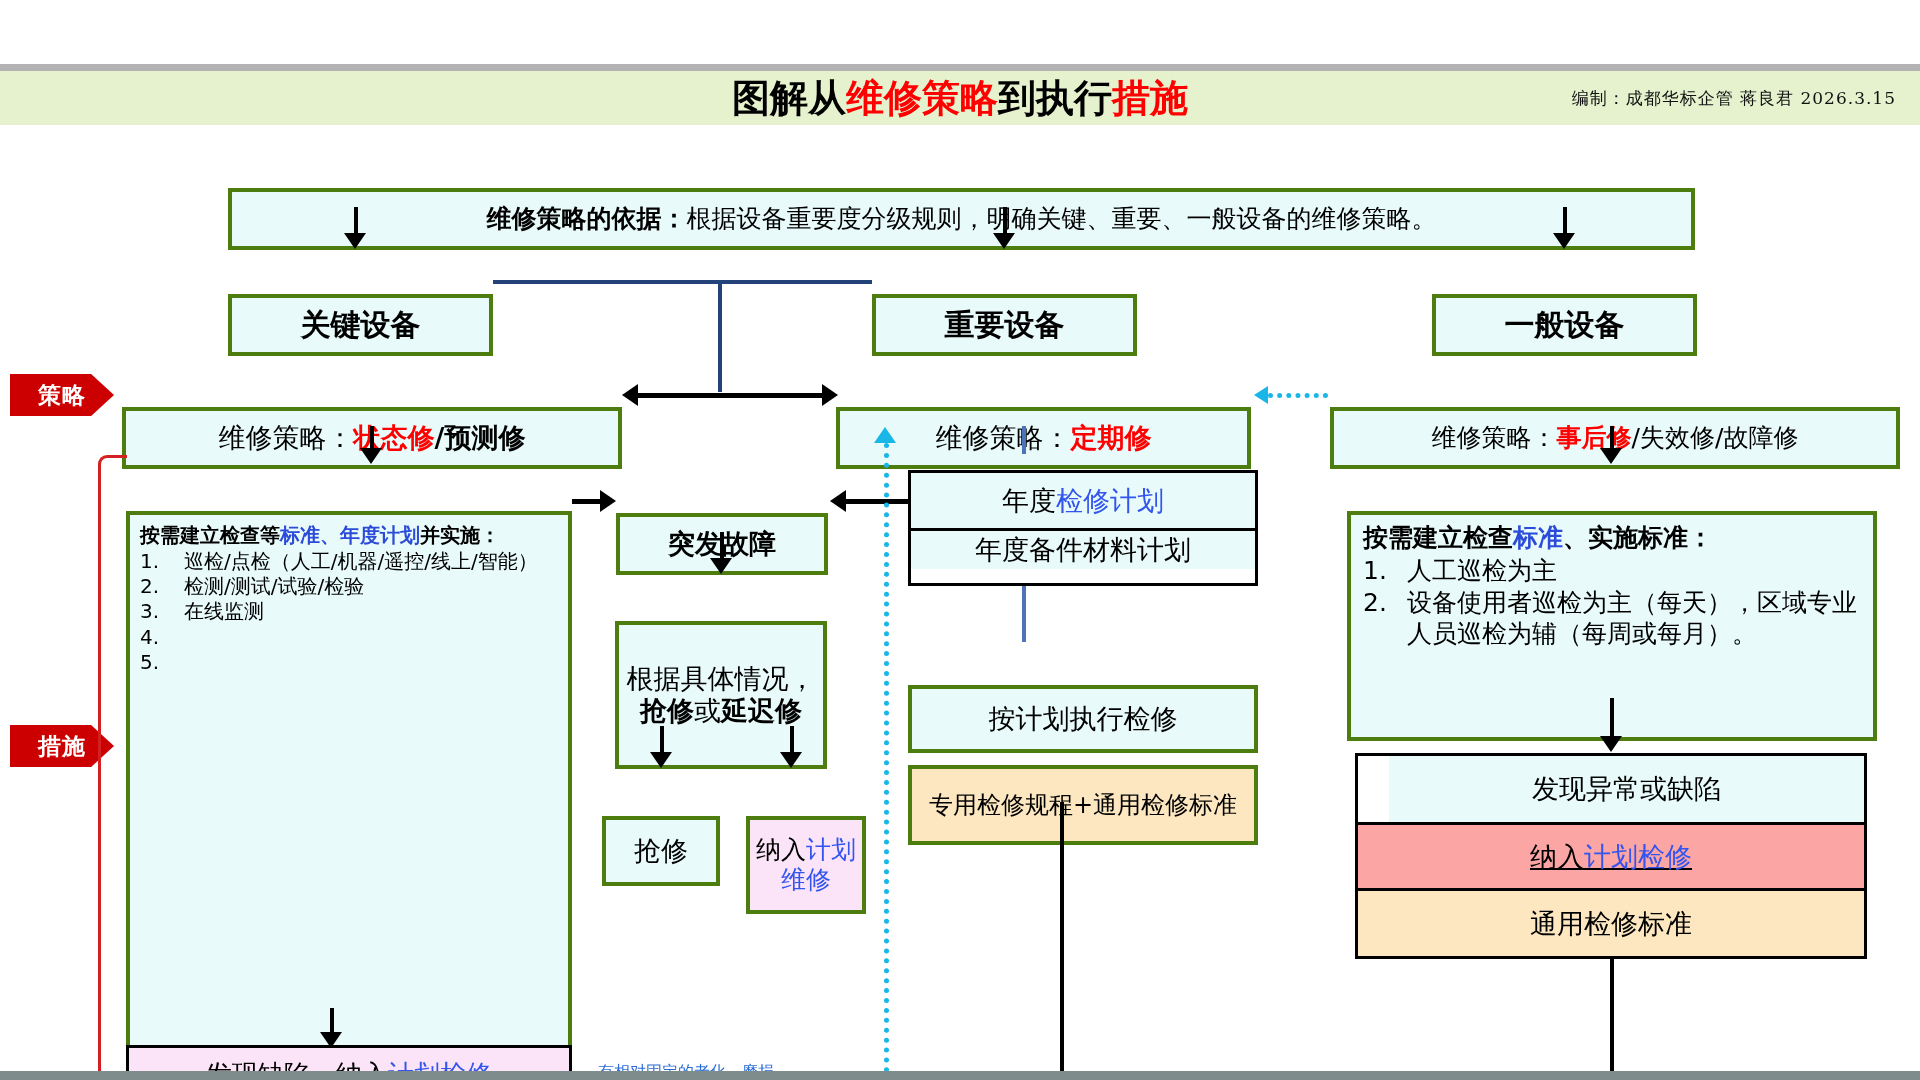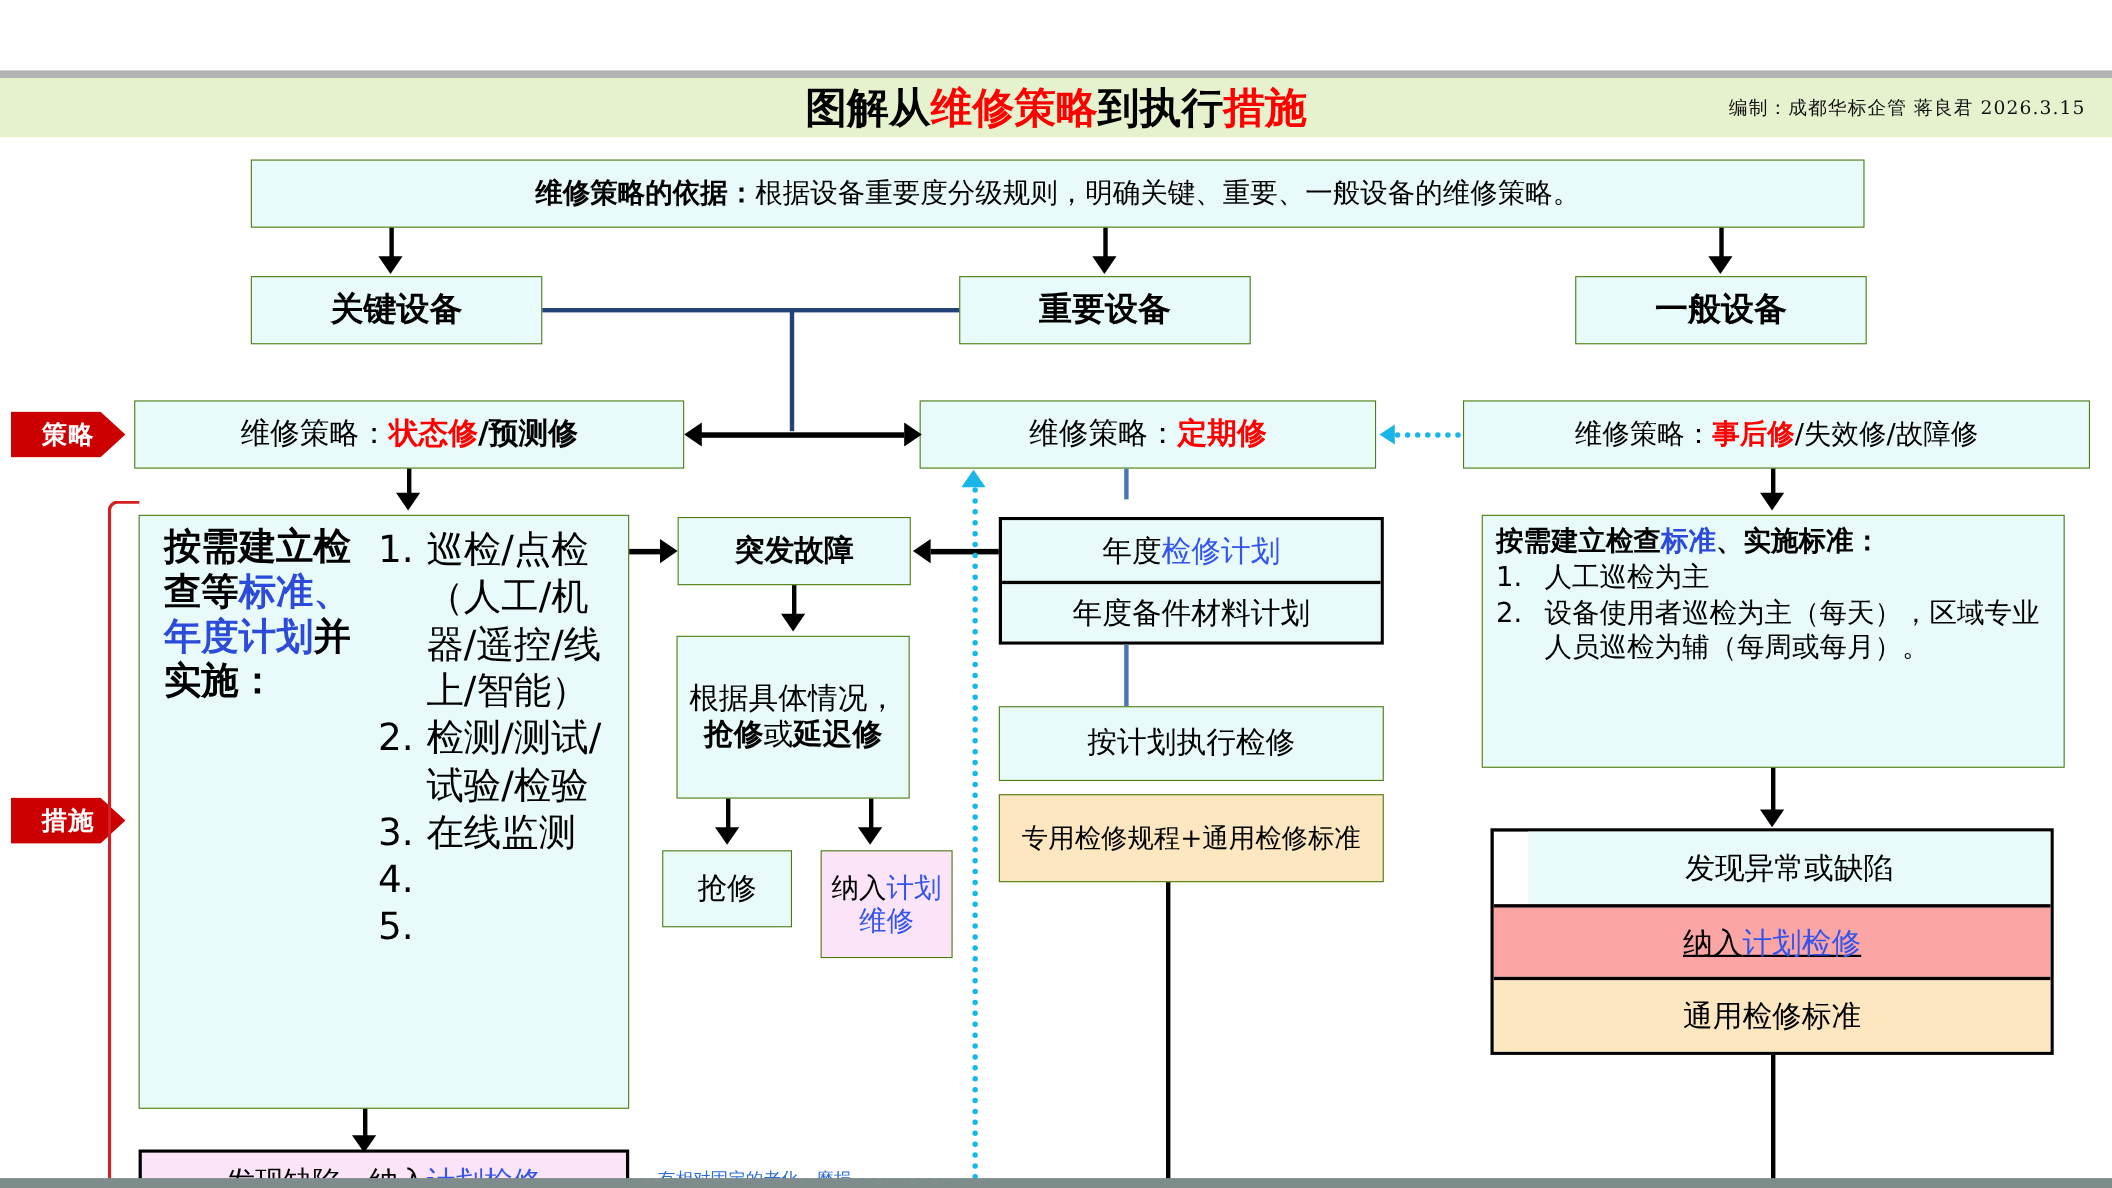--- a/index.html
+++ b/index.html
@@ -54,23 +54,23 @@
     font-family:"DejaVu Serif","Liberation Serif",serif;letter-spacing:1px;
   }
 
   
   #canvas{position:absolute;left:0;top:125px;width:1920px;height:955px;background:#fff;}
   .bottombar{position:absolute;left:0;bottom:0;width:1920px;height:9px;background:#7E8C8C;}
 
   
   .bx{
     position:absolute;box-sizing:border-box;
-    border:1px solid #4d7c0f;background:#E8FBFA;
-    display:flex;align-items:center;justify-content:center;
-    text-align:center;color:#000;line-height:1.18;
+    border:4px solid #4d7c0f;background:#E8FBFA;
+    display:flex;align-items:center;justify-content:center;
+    text-align:center;color:#000;line-height:1.18;margin-top:43px;
   }
   .bx.tan{background:#FCE7C0;}
   .bx.pink{background:#FBE4F8;}
   .bx.left{justify-content:flex-start;text-align:left;}
   .bx.top{align-items:flex-start;}
   .b{font-weight:bold;}
   .r{color:#FF0000;}
   .bl{color:#2B4BD8;}
   .blu{color:#3355EE;}
 
@@ -182,21 +182,21 @@
     <div class="arw arw-d" style="left:360px;top:323px;"></div>
     <div class="lnblue" style="left:1022px;top:301px;width:4px;height:28px;"></div>
     <div class="ln" style="left:1610px;top:301px;width:4px;height:26px;"></div>
     <div class="arw arw-d" style="left:1600px;top:323px;"></div>
 
     <div class="chev" style="left:10px;top:600px;width:104px;">
       <span>措施</span>
     </div>
     <div class="brk" style="left:98px;top:330px;width:26px;height:672px;"></div>
 
-    <div class="bx left top" style="left:126px;top:343px;width:446px;height:540px;font-size:34px;padding:8px 22px;flex-direction:row;">
+    <div class="bx left top" style="left:126px;top:343px;width:446px;height:540px;font-size:20px;padding:8px 10px;flex-direction:column;">
       <div style="font-weight:bold;line-height:1.2;">
         <span>按需建立检查等</span><span class="bl">标准、年度计划</span><span>并实施</span><span>：</span>
       </div>
       <div style="line-height:1.26;margin-top:2px;">
         <div style="display:flex;">
           <span style="width:44px;flex:none;">1.</span>
           <span><span>巡检/点检（人工/机器</span><span>/遥控/线上/智能）</span></span>
         </div>
         <div style="display:flex;">
           <span style="width:44px;flex:none;">2.</span>
@@ -258,21 +258,21 @@
     </div>
 
     <div class="dot-v" style="left:884px;top:318px;height:630px;"></div>
     <div class="dot-h" style="left:570px;top:946px;width:318px;"></div>
     <div class="arw" style="left:874px;top:302px;border-left:11px solid transparent;border-right:11px solid transparent;border-bottom:16px solid #19B6E8;"></div>
 
     <div class="stack" style="left:908px;top:345px;width:350px;height:116px;">
       <div style="height:55px;font-size:27px;">
         <span><span>年度</span><span class="blu">检修计划</span></span>
       </div>
-      <div style="height:55px;font-size:27px;">
+      <div style="height:41px;font-size:27px;">
         <span>年度备件材料计划</span>
       </div>
     </div>
 
     <div class="lnblue" style="left:1022px;top:461px;width:4px;height:56px;"></div>
 
     <div class="bx" style="left:908px;top:517px;width:350px;height:68px;font-size:27px;">
       <span>按计划执行检修</span>
     </div>
     <div class="bx tan" style="left:908px;top:597px;width:350px;height:80px;font-size:24px;line-height:1.2;">

